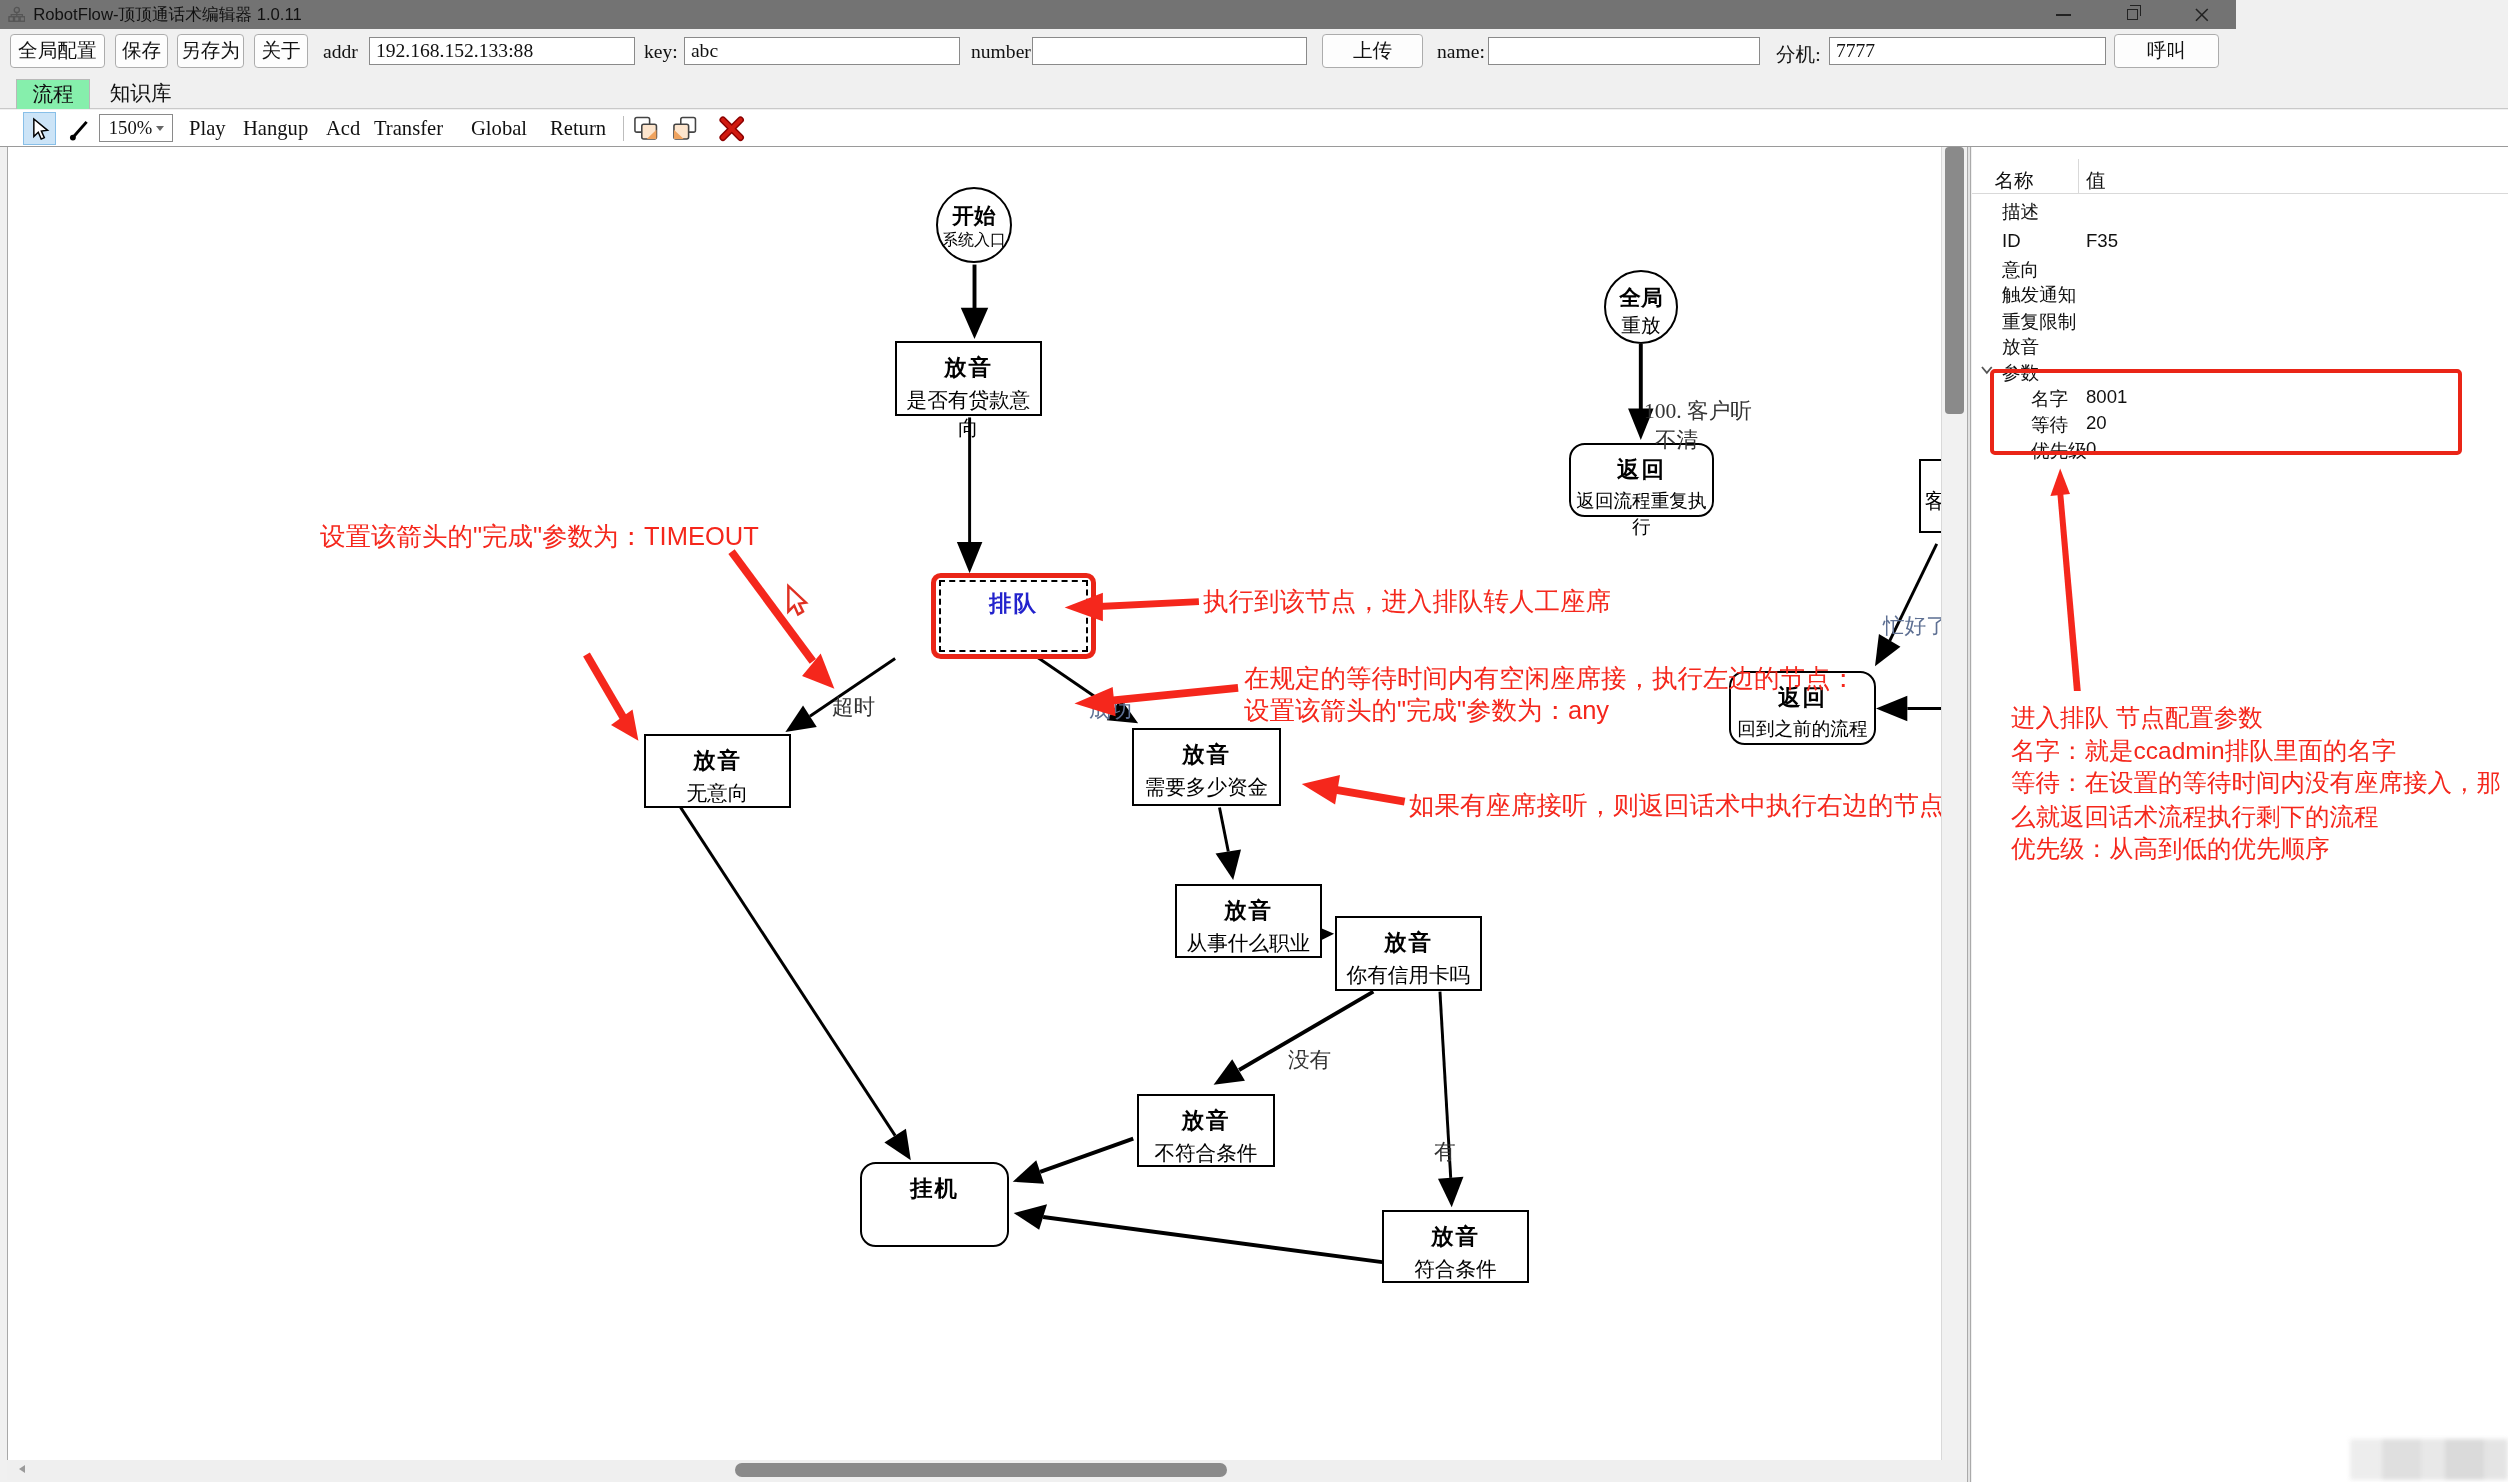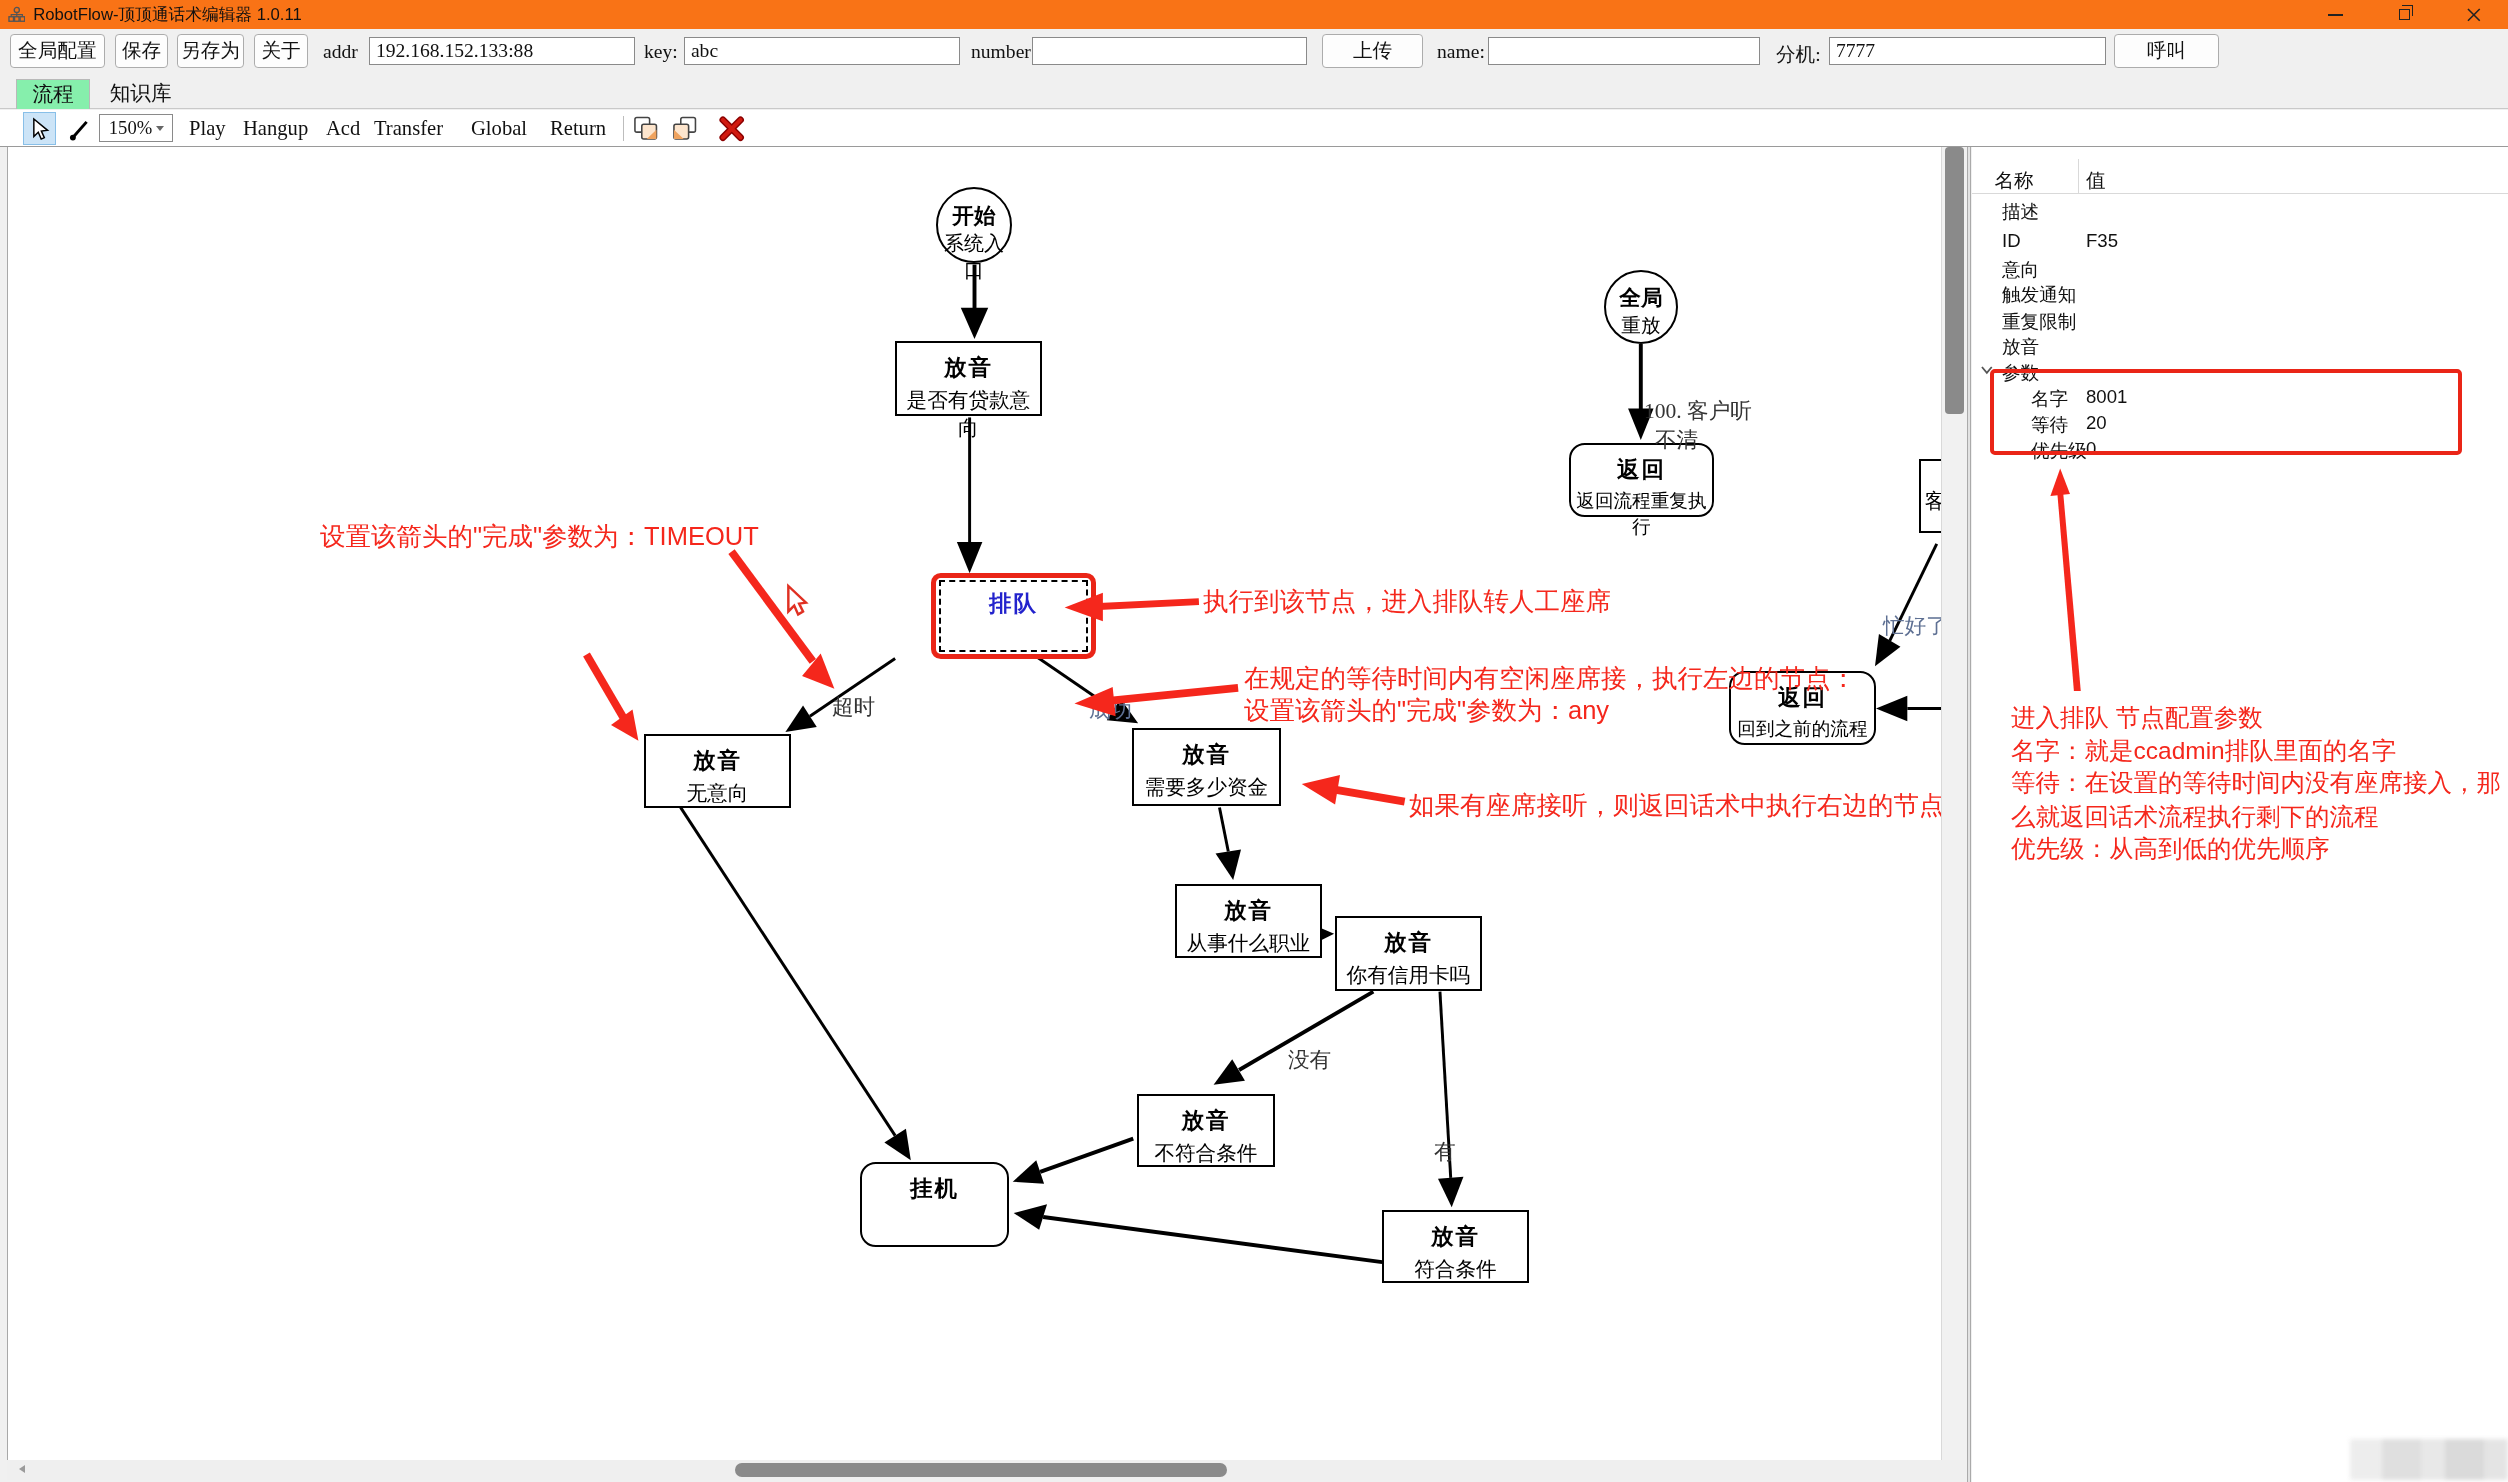--- a/index.html
+++ b/index.html
@@ -1,20 +1,20 @@
 <!DOCTYPE html>
 <html><head>
 <meta charset="utf-8">
 <style>
   * { margin:0; padding:0; box-sizing:border-box; }
   html,body { width:2508px; height:1483px; overflow:hidden; }
   body { font-family:"Liberation Sans","DejaVu Sans",sans-serif; background:#f0f0f0; position:relative; }
 
   
-  .titlebar { position:absolute; left:0; top:0; width:2508px; height:29px; background:#f97316; display:flex; align-items:center; }
+  .titlebar { position:absolute; left:0; top:0; width:2236px; height:29px; background:#737373; display:flex; align-items:center; }
   .app-icon { margin-left:7.8px; }
   .title-text { margin-left:7.8px; font-size:16.7px; color:#111; }
   .win-controls { position:absolute; right:0; top:0; height:29px; display:flex; }
   .win-btn { width:69px; height:29px; display:flex; align-items:center; justify-content:center; cursor:default; }
   .min-glyph { width:14.7px; border-bottom:2px solid #222; }
   .restore-glyph { width:10.8px; height:10.8px; border:1.6px solid #222; position:relative; background:transparent; }
   .restore-glyph::before { content:""; position:absolute; left:2px; top:-4.9px; width:9.8px; height:9.8px; border:1.6px solid #222; border-bottom:none; border-left:none; }
 
   
   .toolbar { position:absolute; left:0; top:29px; width:2508px; height:46px; background:#f0f0f0; }
@@ -239,21 +239,21 @@
       <polygon points="1912,680 1938,660 1916,647" fill="#000"></polygon>
     </g>
     <g>
       <line x1="1980" y1="723" x2="1945" y2="723" stroke="#000" stroke-width="3"></line>
       <polygon points="1913,723 1945,710 1945,736" fill="#000"></polygon>
     </g>
   </svg>
 
   <div class="circle" style="left:928px;top:40px;width:76px;height:76px;padding-top:11.8px;">
     <span class="nt" style="display:block;font-weight:bold;font-size:21.6px;">开始</span>
-    <span style="display:block;font-size:20px;">系统入口</span>
+    <span style="display:block;font-size:16px;">系统入口</span>
   </div>
 
   <div class="node" style="left:887px;top:194px;width:147px;height:75px;">
     <span class="nt">放音</span>
     <span class="ns">是否有贷款意向</span>
   </div>
 
   <div class="queue-outline" style="left:923px;top:426px;width:165px;height:86px;padding-left:28px;">
     <div class="queue-box">
       <span class="nt">排队</span>

